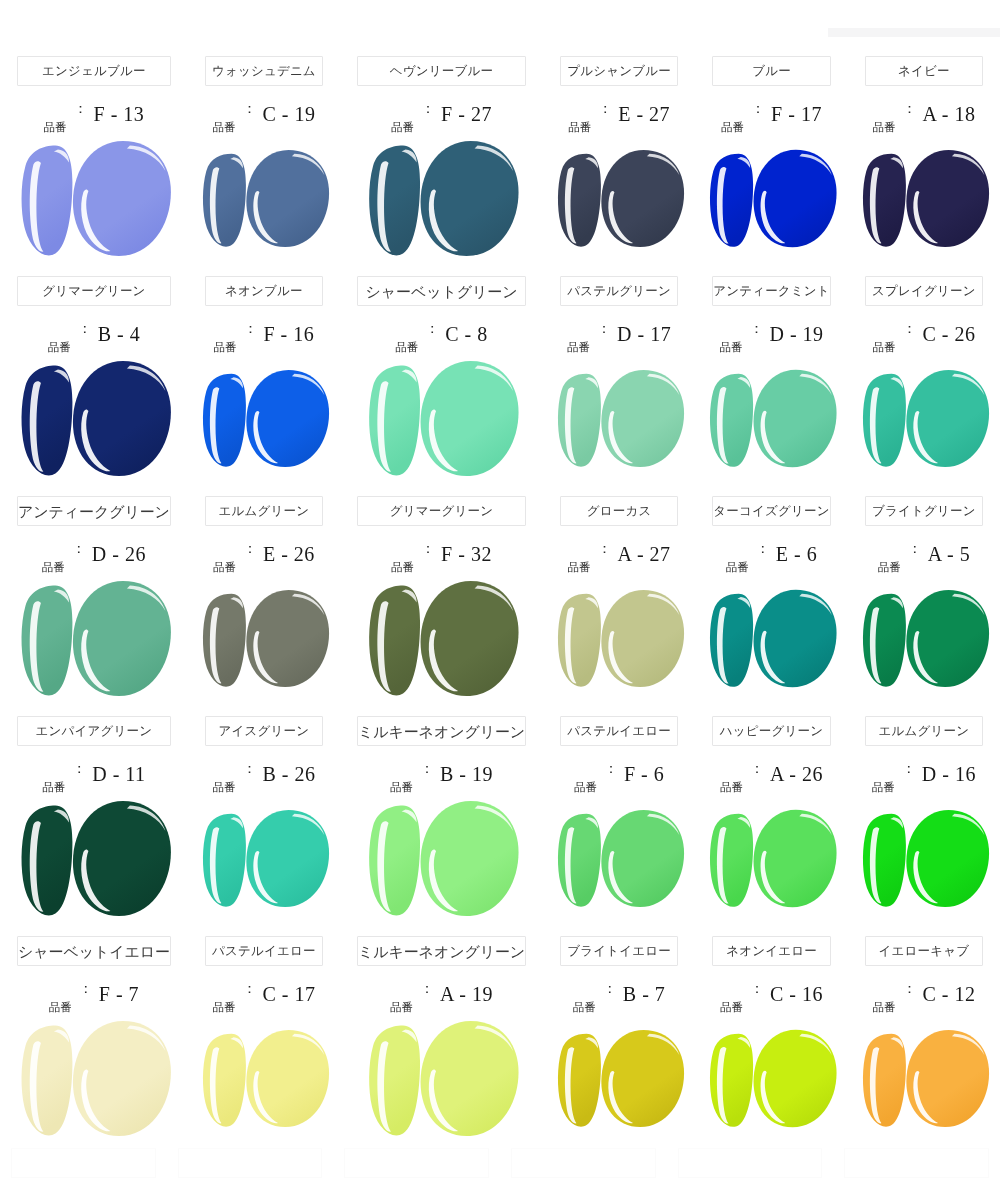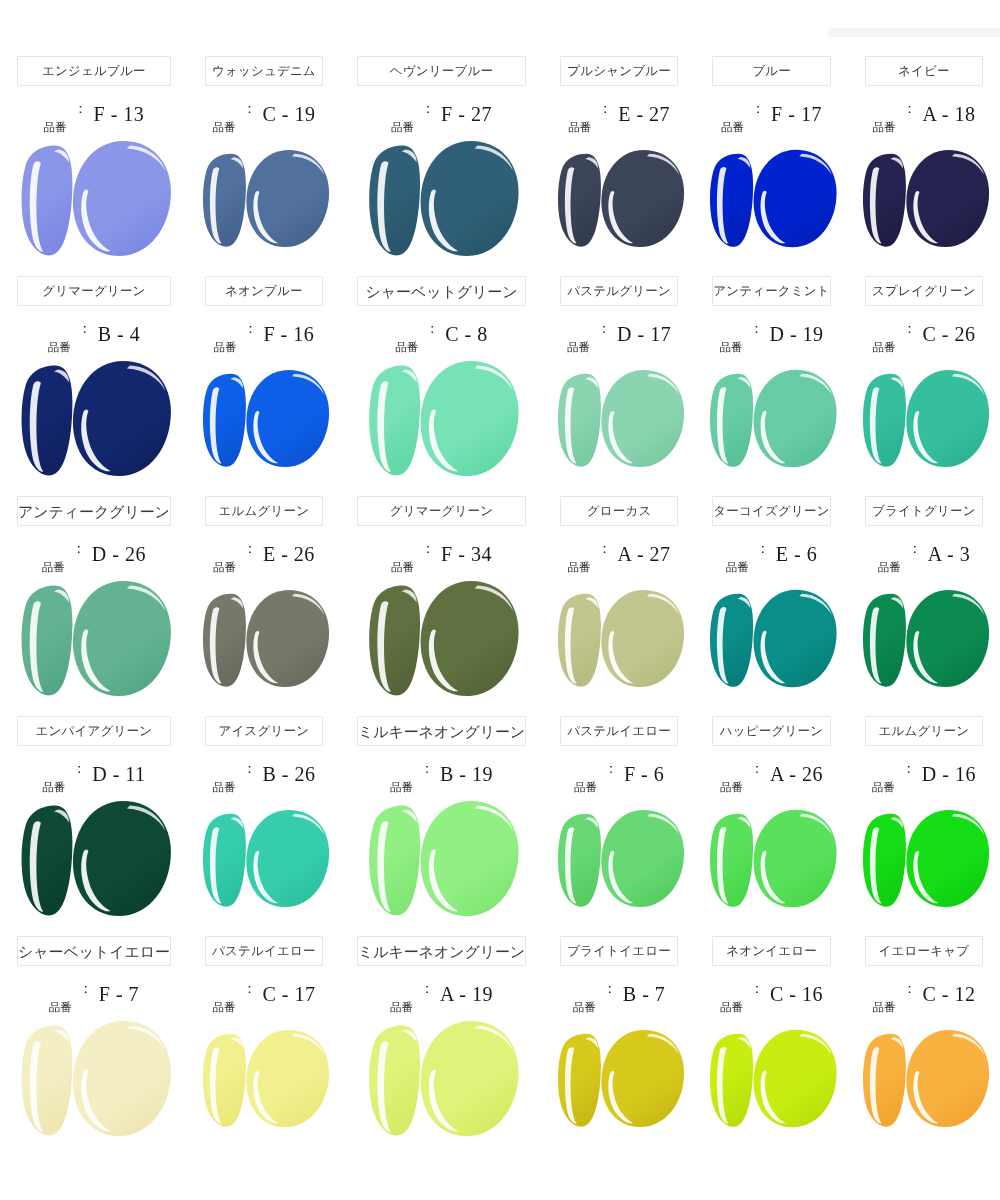--- a/index.html
+++ b/index.html
@@ -1060,21 +1060,21 @@
   </svg>
     </div>
       </div>
       <div class="cell">
     <div class="name-box">
       <span class="name-label">グリマーグリーン</span>
     </div>
     <div class="code-row">
       <span class="code-kanji">品番</span>
       <span class="code-colon">：</span>
-      <span class="code-value">F - 34</span>
+      <span class="code-value">F - 32</span>
     </div>
     <div class="swatch">
 
   <svg viewBox="0 0 166 130" preserveAspectRatio="xMidYMid meet">
     <defs>
       <linearGradient id="g14" x1="0" y1="0" x2="0.35" y2="1">
         <stop offset="0%" stop-color="#5f7041"></stop>
         <stop offset="55%" stop-color="#5f7041"></stop>
         <stop offset="100%" stop-color="#556539"></stop>
       </linearGradient>
@@ -1255,21 +1255,21 @@
   </svg>
     </div>
       </div>
       <div class="cell">
     <div class="name-box">
       <span class="name-label">ブライトグリーン</span>
     </div>
     <div class="code-row">
       <span class="code-kanji">品番</span>
       <span class="code-colon">：</span>
-      <span class="code-value">A - 3</span>
+      <span class="code-value">A - 5</span>
     </div>
     <div class="swatch">
 
   <svg viewBox="0 0 166 130" preserveAspectRatio="xMidYMid meet">
     <defs>
       <linearGradient id="g17" x1="0" y1="0" x2="0.35" y2="1">
         <stop offset="0%" stop-color="#0b8a51"></stop>
         <stop offset="55%" stop-color="#0b8a51"></stop>
         <stop offset="100%" stop-color="#087c48"></stop>
       </linearGradient>

